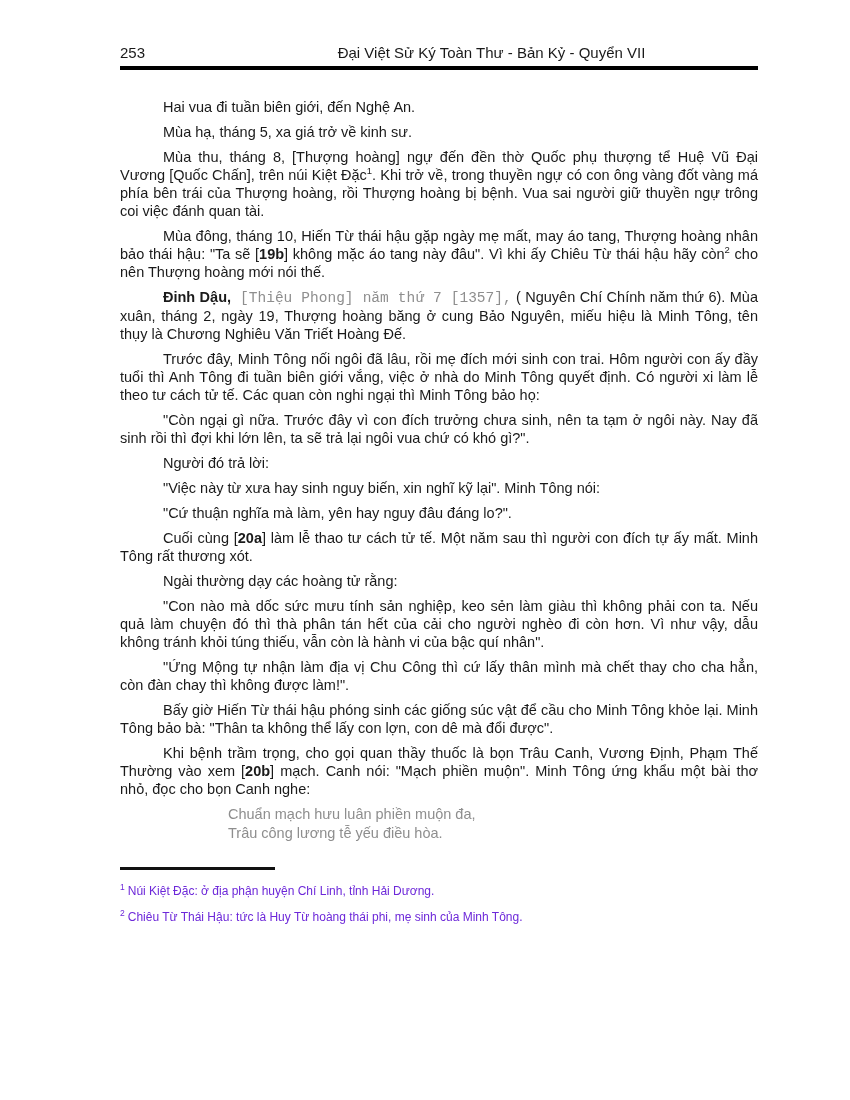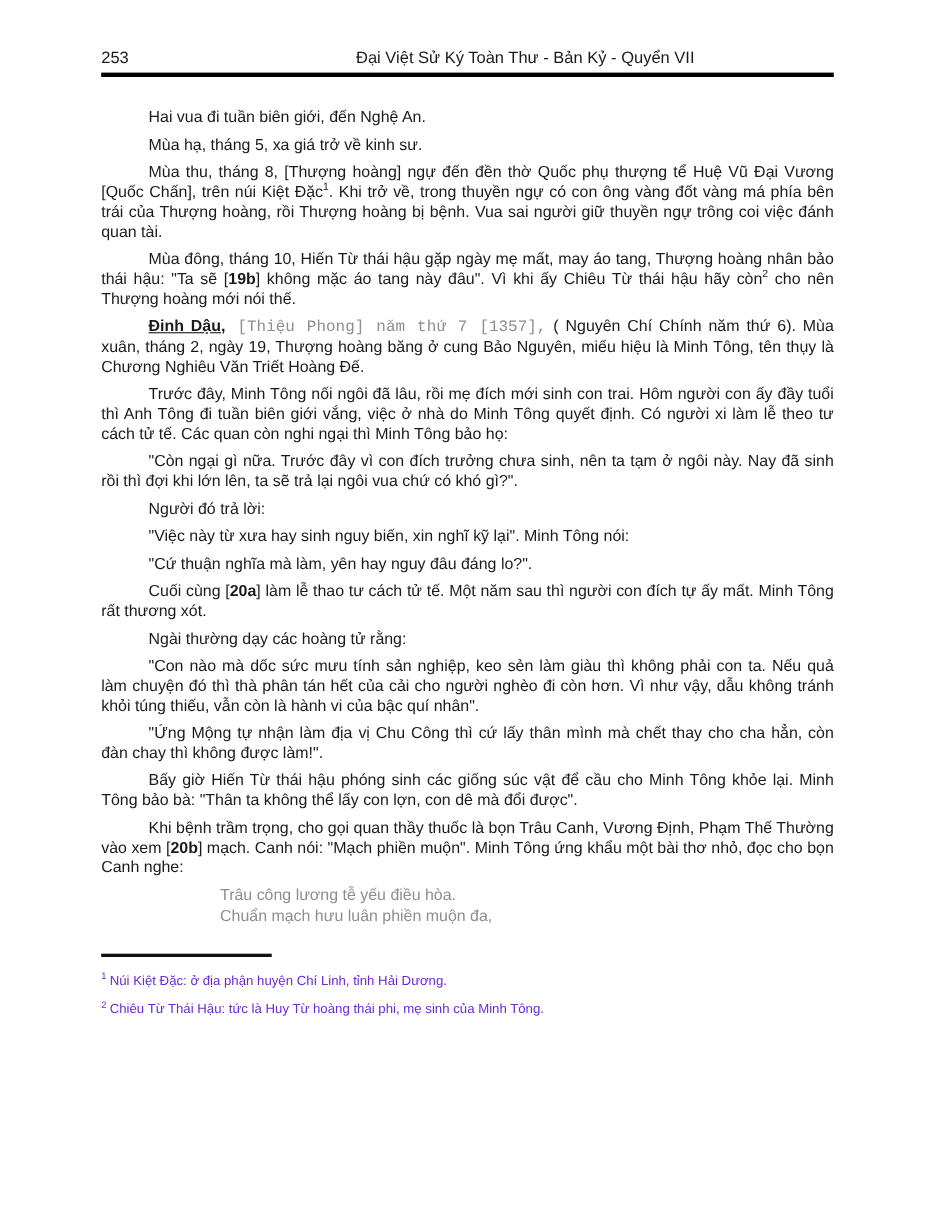--- a/index.html
+++ b/index.html
@@ -2,21 +2,21 @@
 <html lang="vi"><head>
 <meta charset="utf-8">
 <style>
   html, body { margin: 0; padding: 0; background: #ffffff; }
   .page {
     position: relative;
     width: 850px;
     height: 1100px;
     background: #ffffff;
     box-sizing: border-box;
-    padding: 44px 92px 0 92px;
+    padding: 44px 92px 0 120px;
     font-family: "Liberation Sans", "DejaVu Sans", sans-serif;
     color: #1a1a1a;
     overflow: hidden;
   }
   .header {
     display: flex;
     align-items: flex-end;
     font-size: 15px;
     line-height: 18px;
   }
@@ -30,21 +30,21 @@
   .content {
     margin-top: 28px;
     font-size: 14.5px;
     line-height: 18px;
     text-align: justify;
   }
   .content p {
     margin: 0 0 7px 0;
     text-indent: 43px;
   }
-  b.run-bold { font-weight: 700; text-decoration: underline; }
+  b.run-bold { font-weight: 700; }
   .run-gray { color: #8e8e8e; font-family: Liberation Mono, monospace; }
   b.folio { font-weight: 700; }
   sup.fn-ref {
     font-size: 9.5px;
     line-height: 0;
     vertical-align: super;
   }
   .poem {
     margin: 4px 0 0 108px;
     color: #8e8e8e;
@@ -95,22 +95,22 @@
     <p>"Cứ thuận nghĩa mà làm, yên hay nguy đâu đáng lo?".</p>
     <p><span>Cuối cùng [</span><b class="folio">20a</b><span>] làm lễ thao tư cách tử tế. Một năm sau thì người con đích tự ấy mất. Minh Tông rất thương xót.</span></p>
     <p>Ngài thường dạy các hoàng tử rằng:</p>
     <p>"Con nào mà dốc sức mưu tính sản nghiệp, keo sẻn làm giàu thì không phải con ta. Nếu quả làm chuyện đó thì thà phân tán hết của cải cho người nghèo đi còn hơn. Vì như vậy, dẫu không tránh khỏi túng thiếu, vẫn còn là hành vi của bậc quí nhân".</p>
     <p>"Ứng Mộng tự nhận làm địa vị Chu Công thì cứ lấy thân mình mà chết thay cho cha hẳn, còn đàn chay thì không được làm!".</p>
     <p>Bấy giờ Hiến Từ thái hậu phóng sinh các giống súc vật để cầu cho Minh Tông khỏe lại. Minh Tông bảo bà: "Thân ta không thể lấy con lợn, con dê mà đổi được".</p>
     <p><span>Khi bệnh trầm trọng, cho gọi quan thầy thuốc là bọn Trâu Canh, Vương Định, Phạm Thế Thường vào xem [</span><b class="folio">20b</b><span>] mạch. Canh nói: "Mạch phiền muộn". Minh Tông ứng khẩu một bài thơ nhỏ, đọc cho bọn Canh nghe:</span></p>
   </div>
 
   <div class="poem">
+    <div>Chuẩn mạch hưu luân phiền muộn đa,</div>
     <div>Trâu công lương tễ yếu điều hòa.</div>
-    <div>Chuẩn mạch hưu luân phiền muộn đa,</div>
   </div>
 
   <hr class="footnote-sep">
 
   <div class="footnotes">
     <div class="fn"><sup class="fn-num">1</sup><span>Núi Kiệt Đặc: ở địa phận huyện Chí Linh, tỉnh Hải Dương.</span></div>
     <div class="fn"><sup class="fn-num">2</sup><span>Chiêu Từ Thái Hậu: tức là Huy Từ hoàng thái phi, mẹ sinh của Minh Tông.</span></div>
   </div>
 
 </div>

